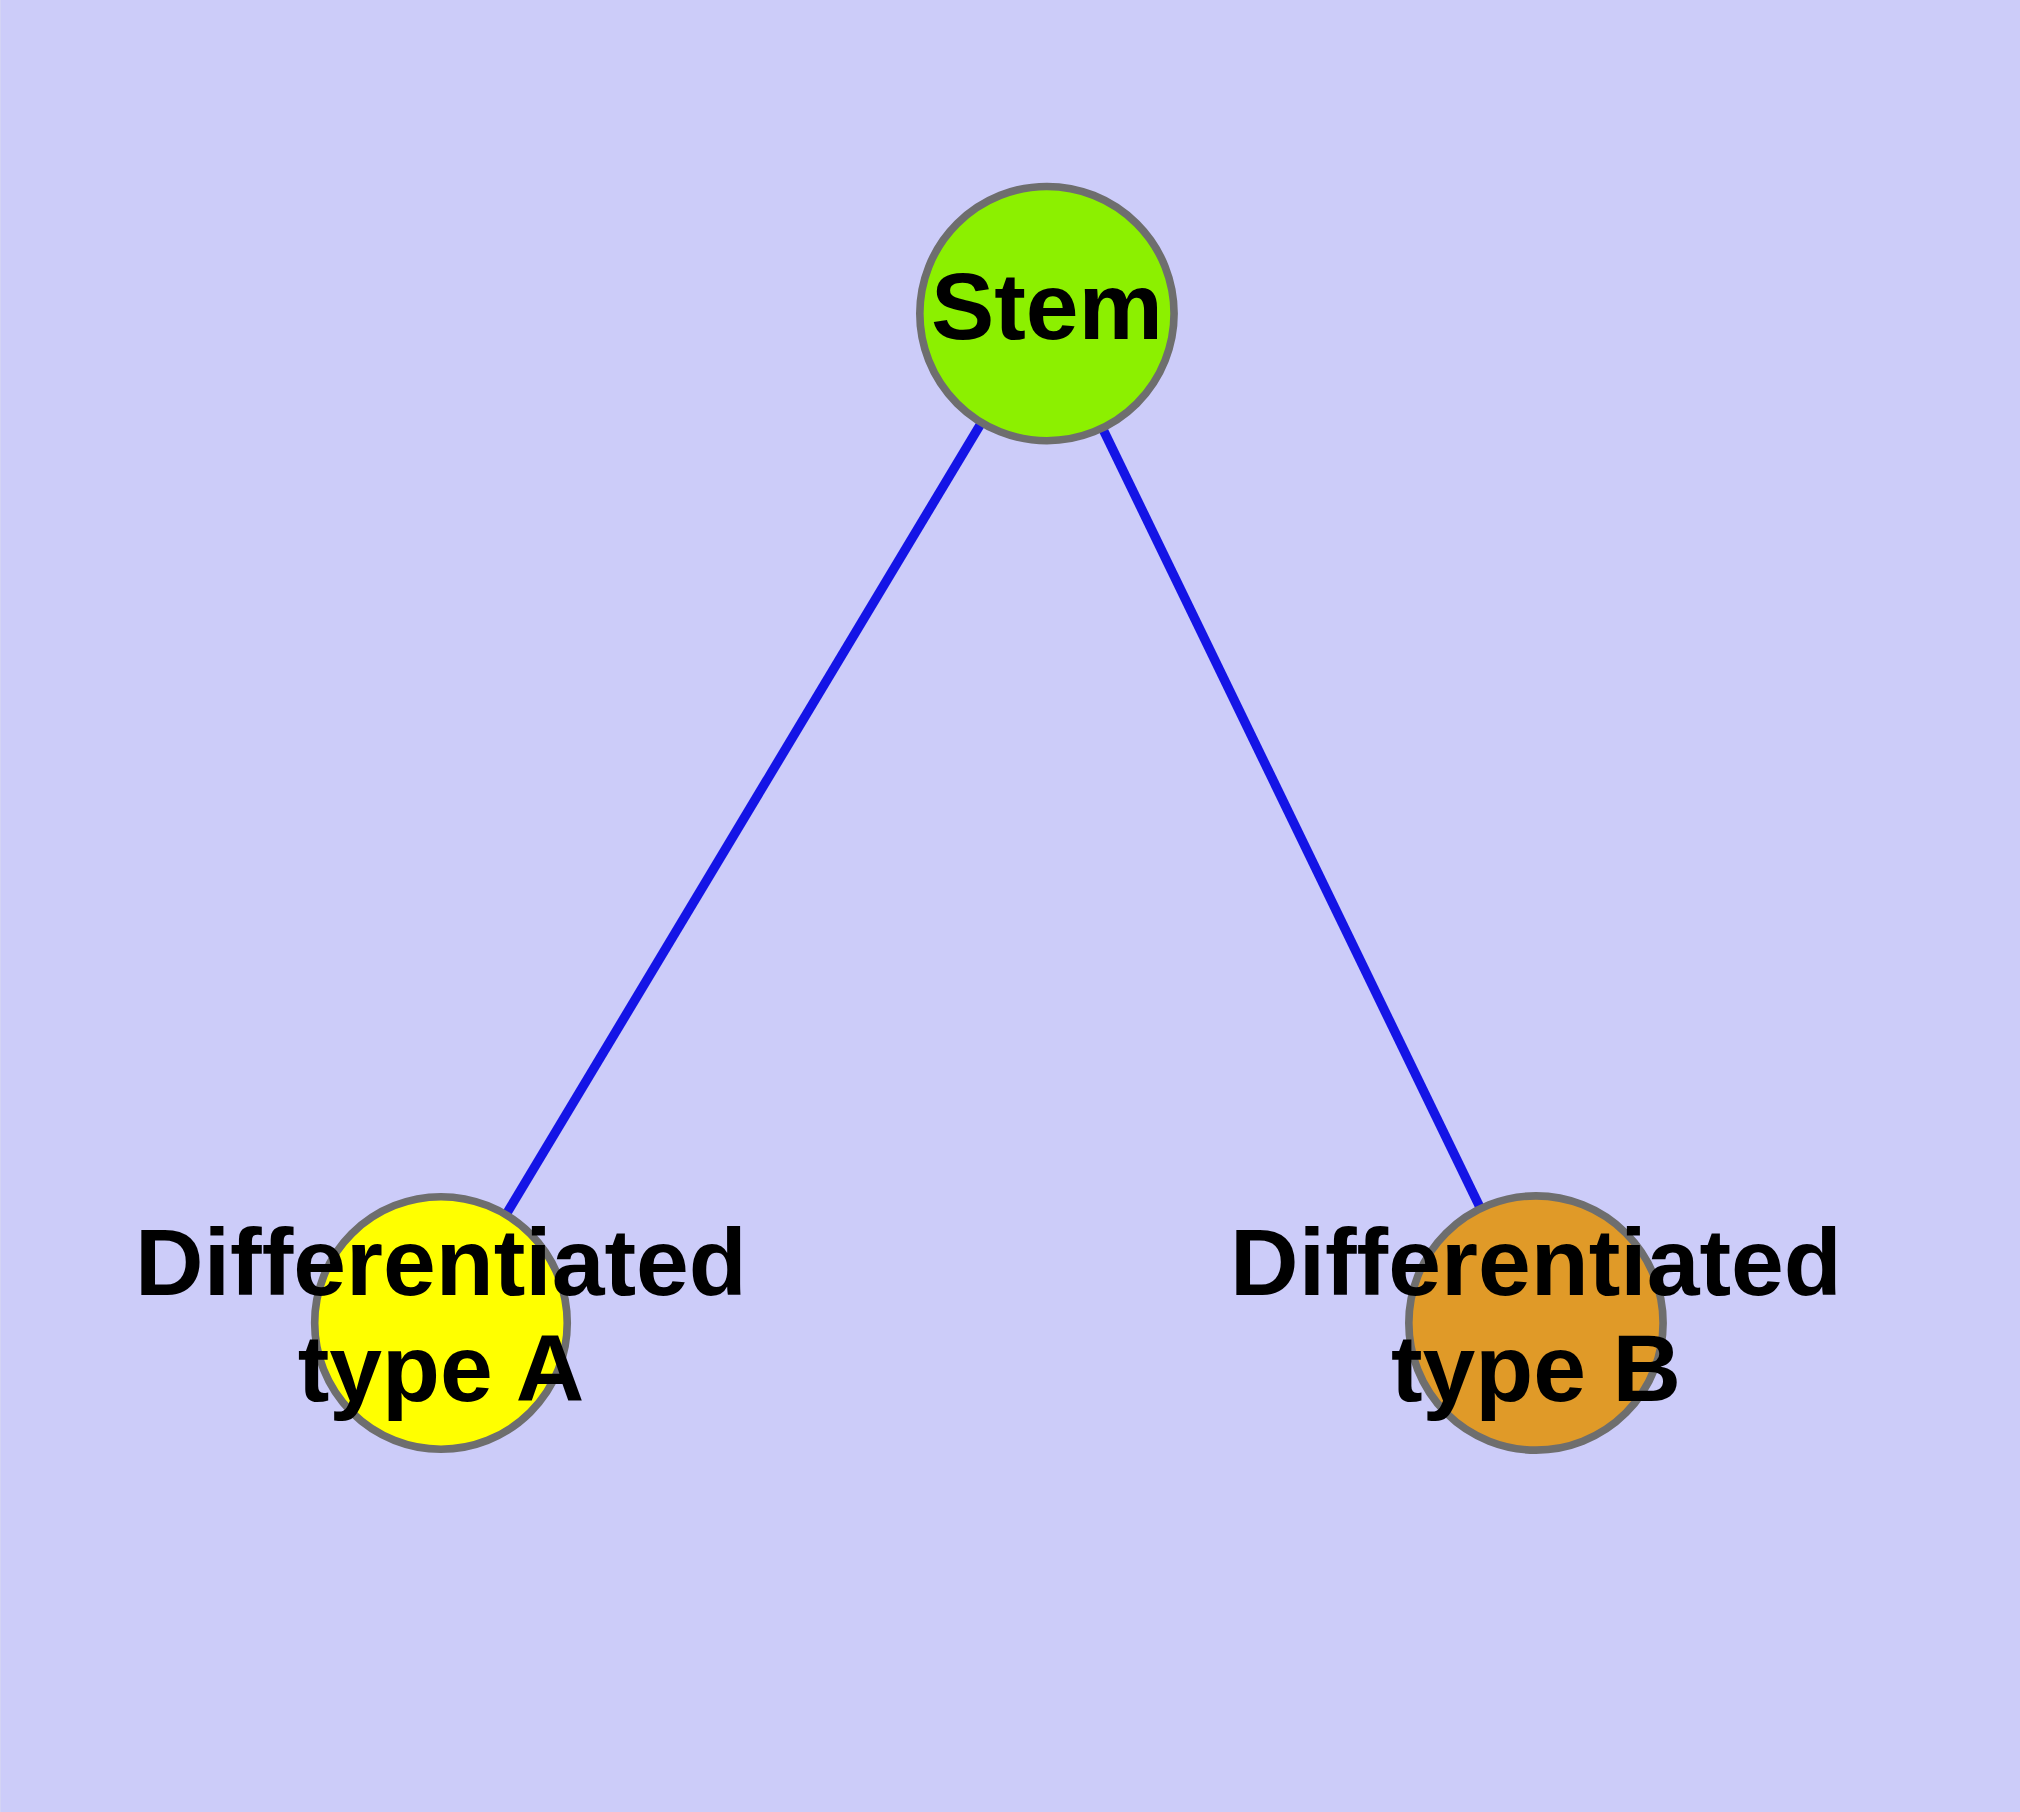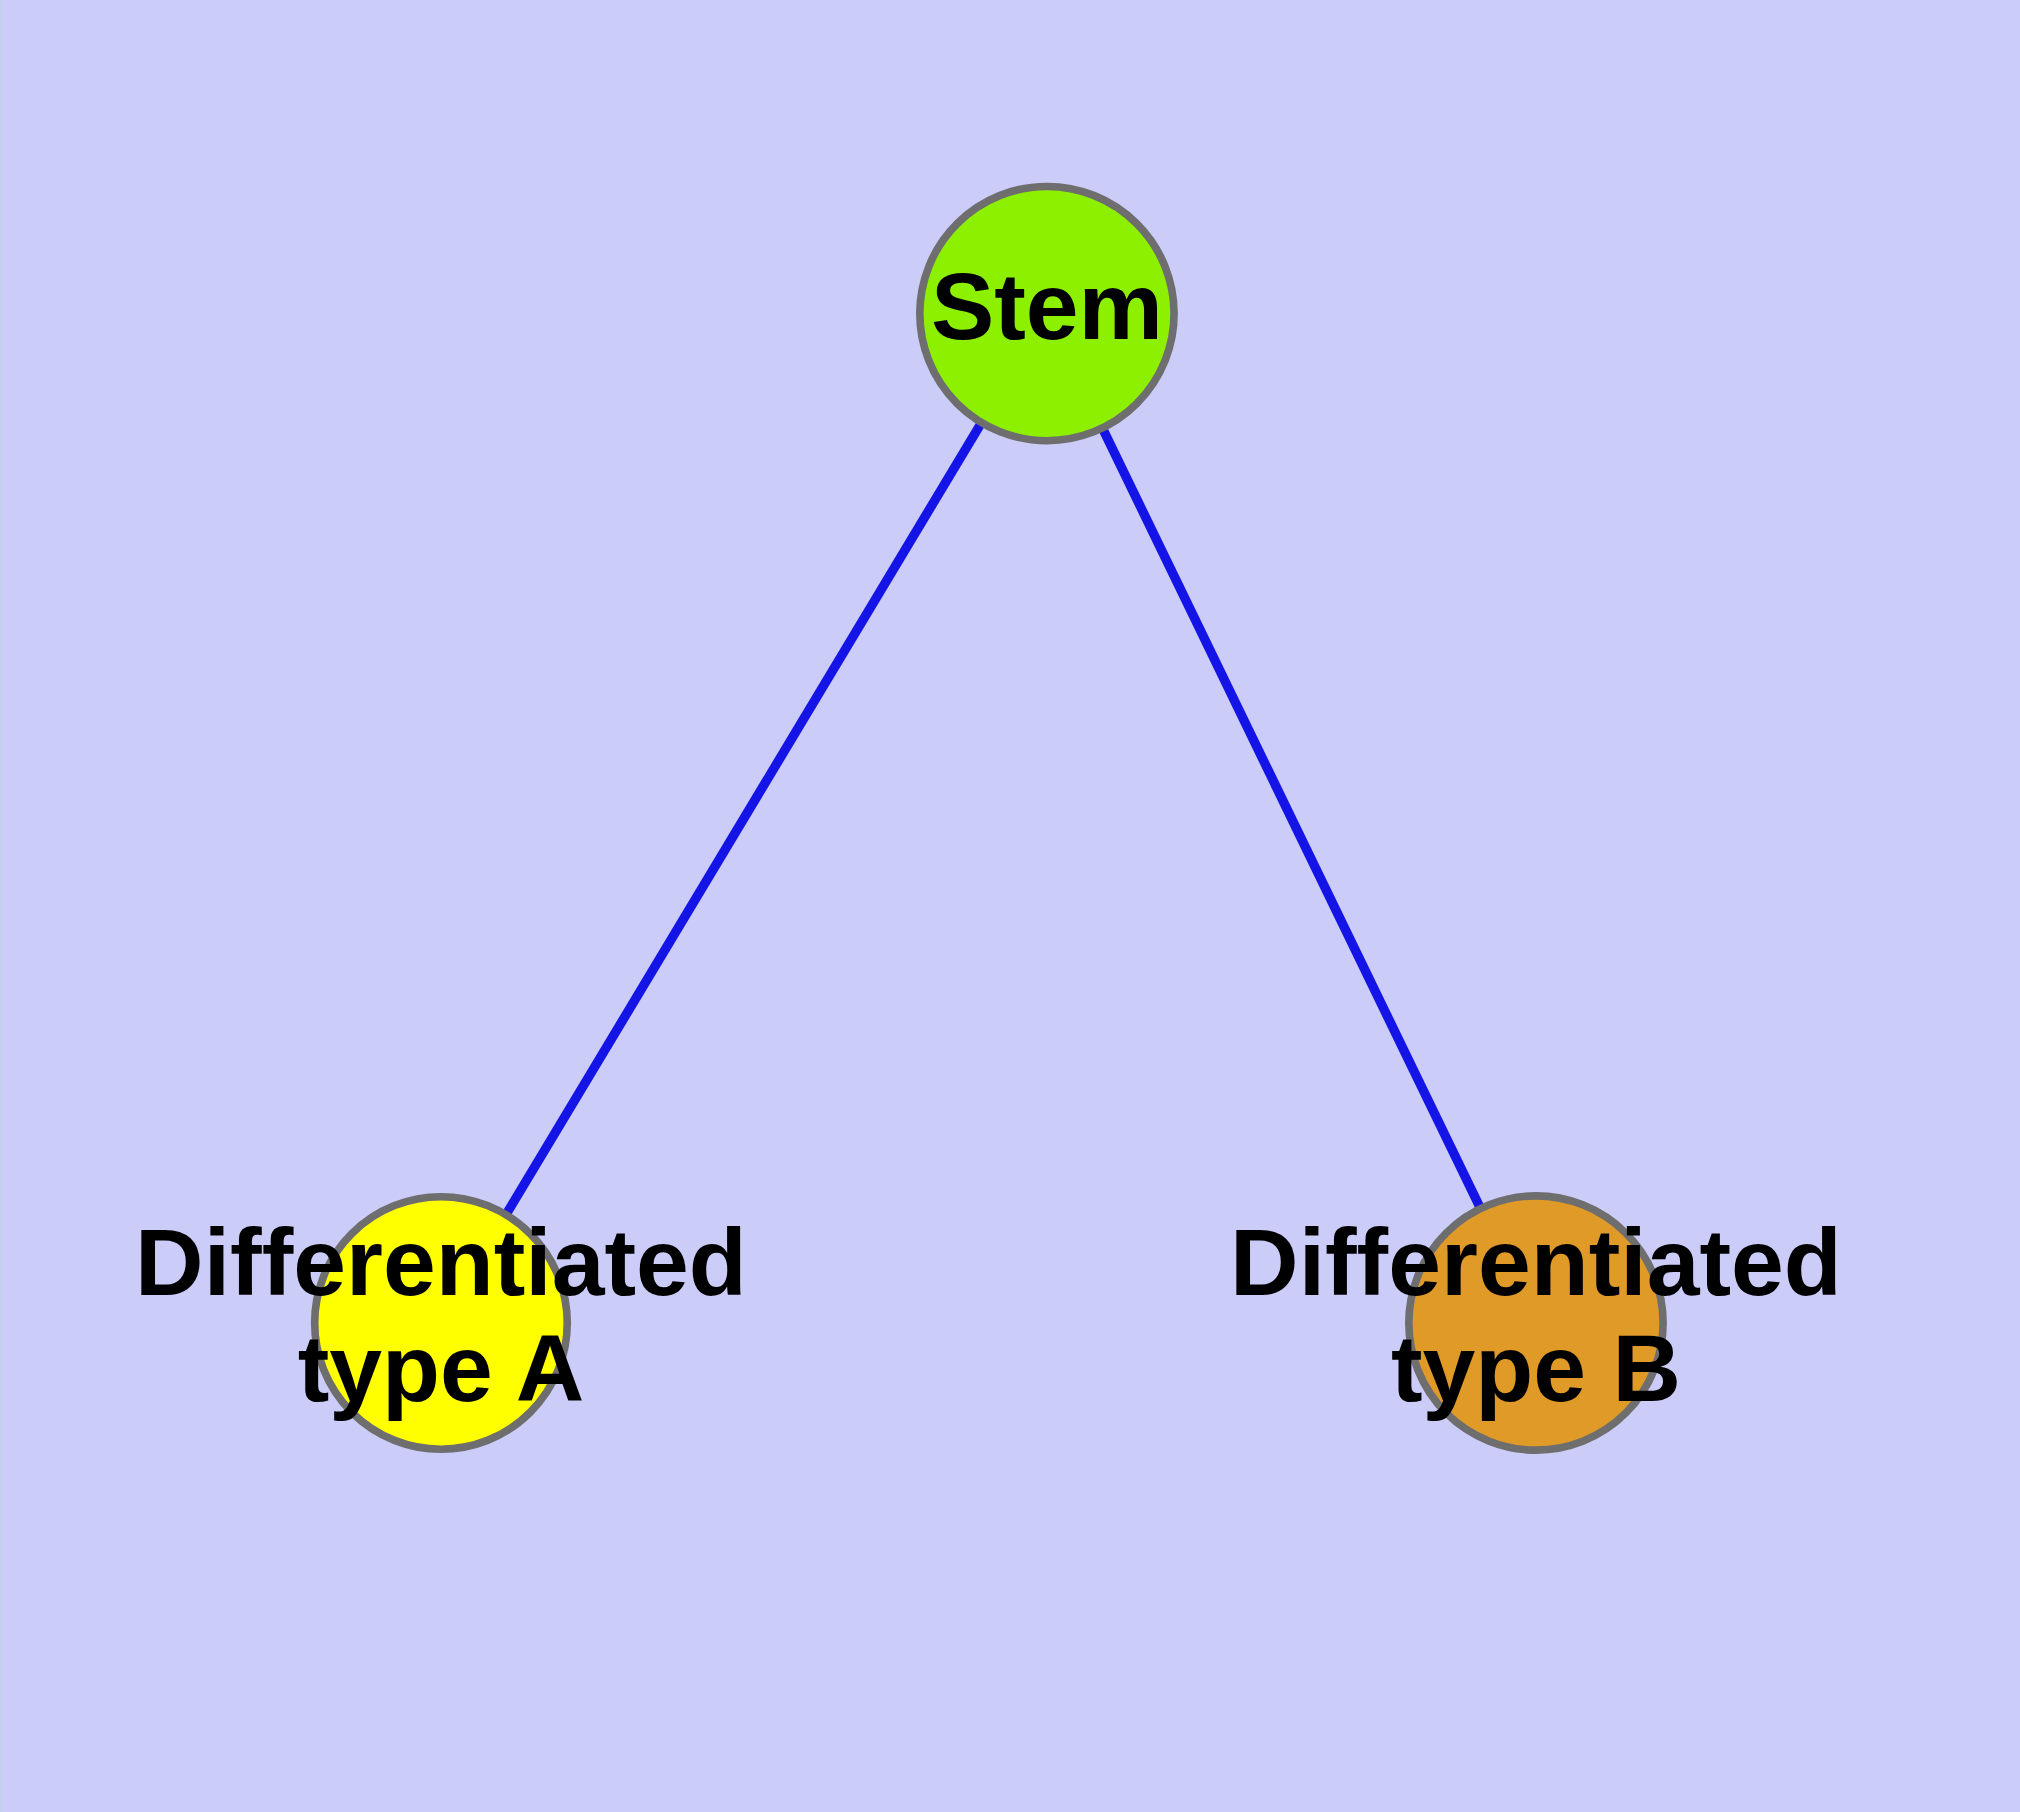--- a/index.html
+++ b/index.html
@@ -31,21 +31,21 @@
     font-family: "Liberation Sans", sans-serif;
     font-weight: bold;
     fill: #000000;
     text-anchor: middle;
     dominant-baseline: middle;
   }
 </style>
 </head>
 <body>
 
-<div id="graph-canvas" style="background: #86efac;">
+<div id="graph-canvas" style="background: #e5e5e5;">
   <svg id="graph-svg" viewBox="0 0 2384 2138" xmlns="http://www.w3.org/2000/svg">
 
     <rect id="bg-rect" x="0" y="0" width="2384" height="2138" fill="#ccccf9"></rect>
 
     <g id="edges-layer">
         <line x1="1157.7938800421086" y1="498.60487953824963" x2="596.6914124915054" y2="1433.2524863253386" stroke="#1414e6" stroke-width="11" stroke-linecap="butt"></line>
         <line x1="1300.399309003944" y1="504.99233452980457" x2="1746.600690996056" y2="1426.0076654701954" stroke="#1414e6" stroke-width="11" stroke-linecap="butt"></line>
       </g>
     <g id="nodes-layer">
         <circle cx="1235" cy="370" r="150" fill="#8cf000" stroke="#6e6e6e" stroke-width="9"></circle>

